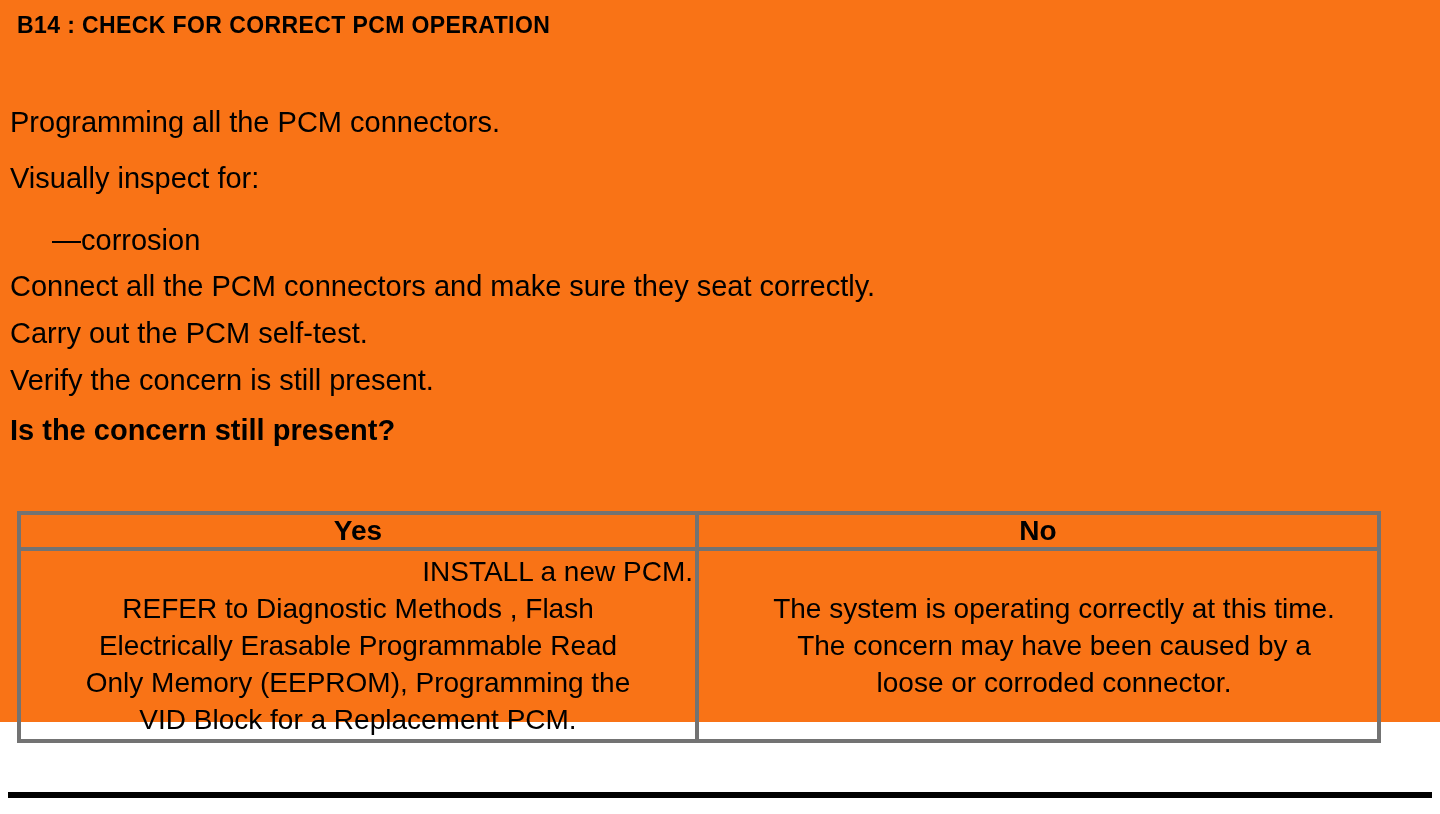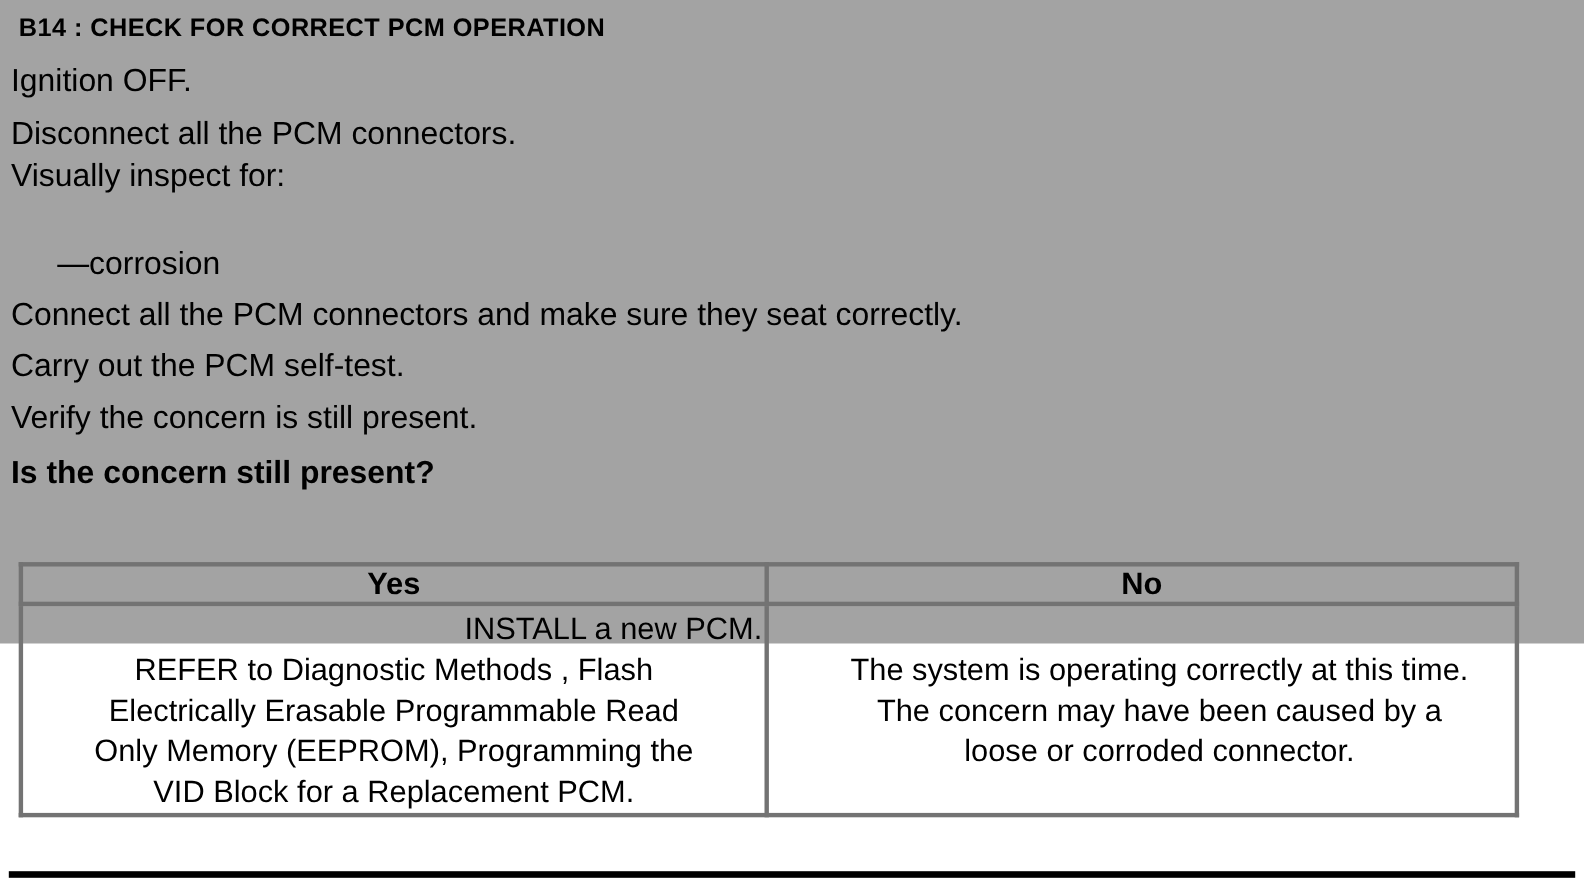--- a/index.html
+++ b/index.html
@@ -8,22 +8,22 @@
     background: #ffffff;
     width: 1440px;
     height: 814px;
     overflow: hidden;
     font-family: "Liberation Sans", sans-serif;
     color: #000000;
   }
   .page {
     position: relative;
     width: 1440px;
-    height: 585px;
-    background: #a3a3a3;
+    height: 722px;
+    background: #f97316;
   }
   .title {
     position: absolute;
     left: 17px;
     top: 12px;
     font-size: 23px;
     font-weight: bold;
     letter-spacing: 0.4px;
     white-space: nowrap;
   }
@@ -93,25 +93,24 @@
     background: #000000;
   }
 </style>
 </head>
 <body>
 
 <div class="page">
 
   <div class="title">B14 : CHECK FOR CORRECT PCM OPERATION</div>
 
-  <div class="step" style="top:58px">Ignition OFF.</div>
 
-  <div class="step" style="top:106px">Disconnect all the PCM connectors.</div>
+  <div class="step" style="top:106px">Programming all the PCM connectors.</div>
 
-  <div class="step" style="top:144px">Visually inspect for:</div>
+  <div class="step" style="top:162px">Visually inspect for:</div>
 
 
   <div class="step substep" style="top:224px">—corrosion</div>
 
   <div class="step" style="top:270px">Connect all the PCM connectors and make sure they seat correctly.</div>
 
   <div class="step" style="top:317px">Carry out the PCM self-test.</div>
 
   <div class="step" style="top:364px">Verify the concern is still present.</div>
 

